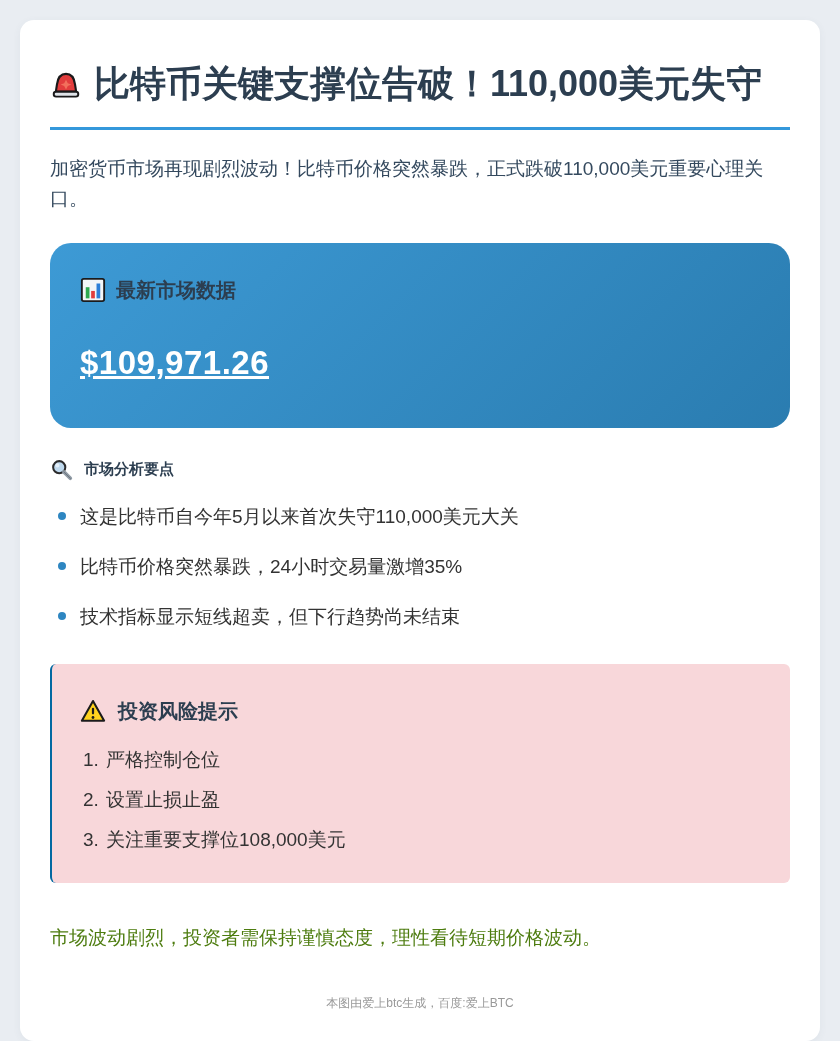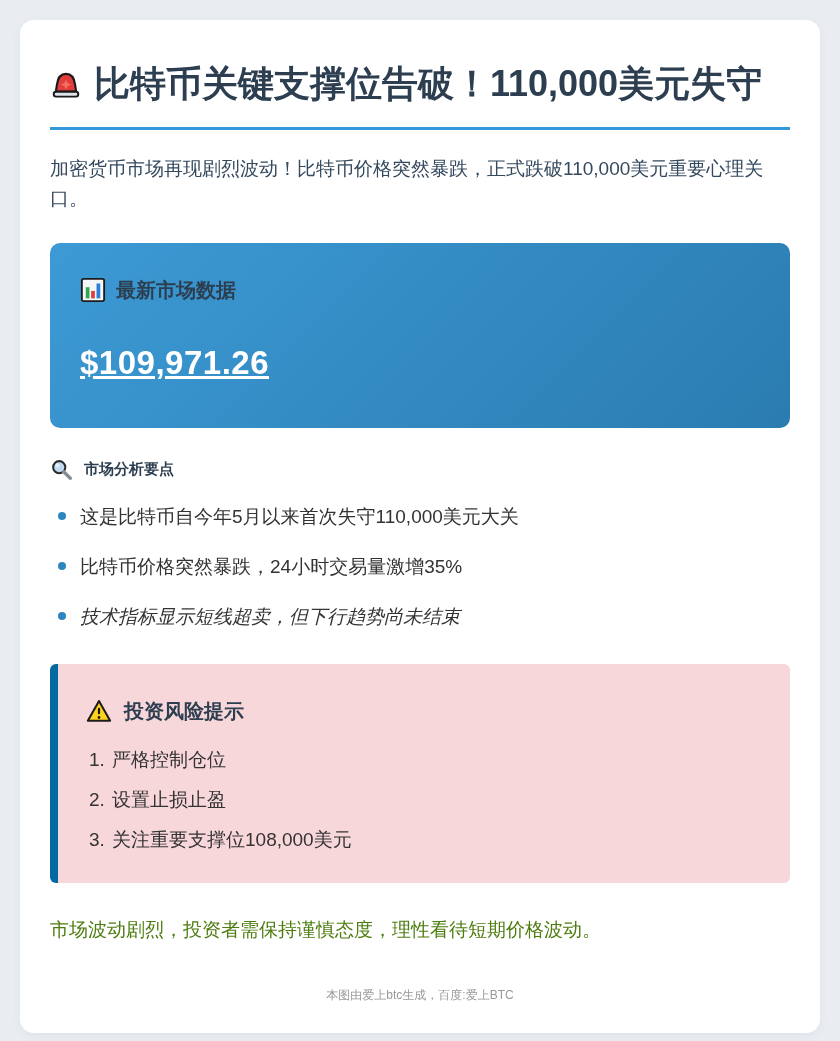--- a/index.html
+++ b/index.html
@@ -38,21 +38,21 @@
   
   p.intro {
     font-size: 19px;
     line-height: 1.6;
     color: #34495e;
     margin: 24px 0 28px 0;
   }
   
   .market-box {
     background: linear-gradient(135deg, #3d9ad5 0%, #2a7cb0 100%);
-    border-radius: 10px;
+    border-radius: 21px;
     padding: 34px 30px 46px 30px;
     margin: 0 0 30px 0;
   }
   .market-box h2 {
     display: flex;
     align-items: center;
     gap: 10px;
     font-size: 20px;
     font-weight: bold;
     color: #2c3e50;
@@ -92,36 +92,36 @@
     padding: 0 0 0 8px;
   }
   ul.points li {
     display: flex;
     align-items: flex-start;
     gap: 14px;
     font-size: 19px;
     color: #333333;
     margin-bottom: 24px;
   }
-  ul.points li:last-child { margin-bottom: 16px; font-style: italic; }
+  ul.points li:last-child { margin-bottom: 16px; }
   .bullet-dot {
     width: 8px;
     height: 8px;
     border-radius: 50%;
     background: #2e86c1;
     flex: 0 0 auto;
     margin-top: 8px;
   }
   
   .risk-box {
     background: #f8d7da;
-    border-left: 8px solid #0369a1;
+    border-left: 2px solid #0369a1;
     border-radius: 6px;
     padding: 28px 28px 30px 28px;
-    margin: 0 0 32px 0;
+    margin: 0 0 40px 0;
   }
   .risk-box h2 {
     display: flex;
     align-items: center;
     gap: 12px;
     font-size: 20px;
     font-weight: bold;
     color: #2c3e50;
     margin: 6px 0 22px 0;
   }

